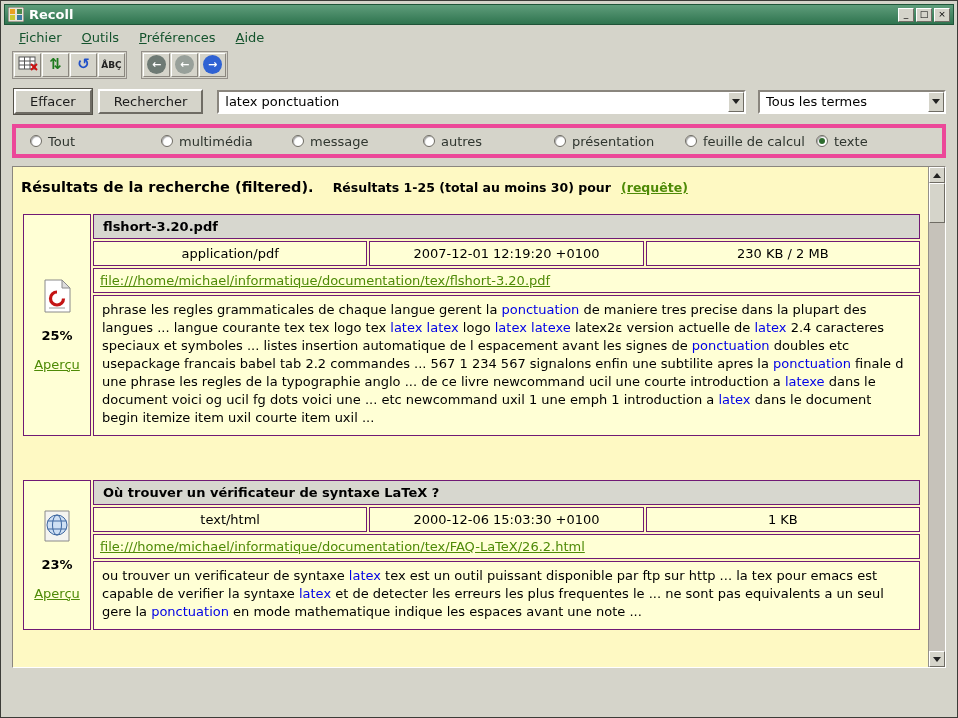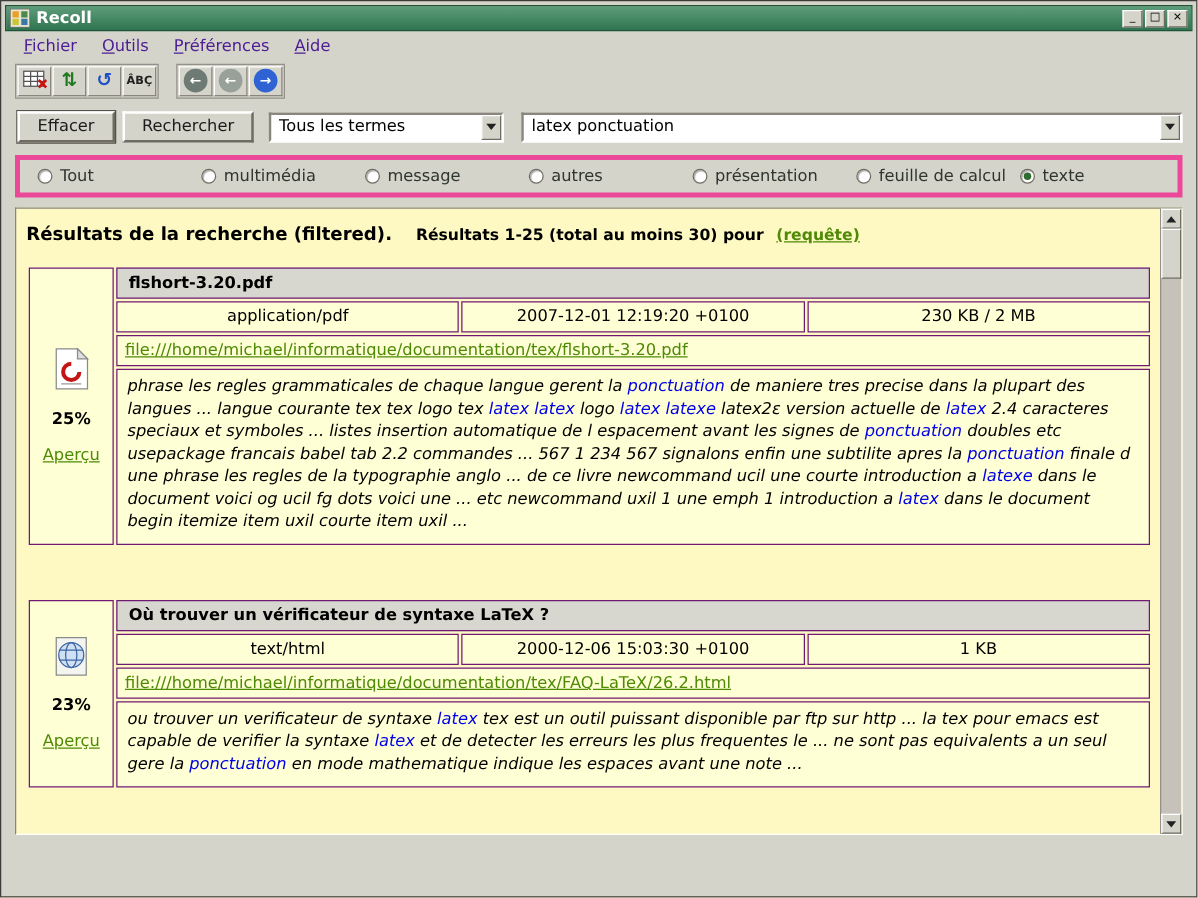--- a/index.html
+++ b/index.html
@@ -27,21 +27,21 @@
   .win-buttons { display: flex; gap: 2px; }
   .winbtn {
     width: 16px; height: 14px; background: #d5d4ca;
     border: 1px solid; border-color: #fff #6f6c64 #6f6c64 #fff;
     font-size: 9px; line-height: 11px; text-align: center; color: #000; cursor: default;
   }
   
   .menubar {
     height: 24px; flex: 0 0 24px;
     display: flex; align-items: center; padding-left: 6px; gap: 2px;
-    font-size: 13px; color: #4c1d95;
+    font-size: 13px; color: #14532d;
   }
   .menu-item { padding: 3px 9px; }
   .menu-item u { text-decoration: underline; }
   
   .toolbar {
     height: 31px; flex: 0 0 31px;
     display: flex; align-items: center; gap: 14px; padding-left: 8px;
   }
   .tool-group {
     display: flex; align-items: center; gap: 1px;
@@ -129,21 +129,21 @@
   .rtable td { border: 1px solid #701a75; }
   .icon-cell {
     width: 68px; background: #ffffd5; text-align: center; vertical-align: middle; padding: 8px 2px;
   }
   .ficon { display: block; margin-bottom: 12px; }
   .percent { font-weight: bold; margin-bottom: 14px; }
   .preview { font-size: 13px; }
   .title-cell { background: #d7d7cf; font-weight: bold; padding: 4px 9px; height: 24px; }
   .meta-cell { background: #ffffd5; text-align: center; padding: 4px 6px; height: 24px; }
   .url-cell { background: #ffffd5; padding: 4px 6px; height: 24px; white-space: nowrap; overflow: hidden; }
-  .abstract-cell { background: #ffffd5; padding: 5px 8px 8px 8px; line-height: 18px; font-style: italic; }
+  .abstract-cell { background: #ffffd5; padding: 5px 8px 8px 8px; line-height: 18px; }
   .hl { color: #0000e6; }
   
   .vscrollbar {
     width: 17px; flex: 0 0 17px; background: #c6c2ba;
     border-left: 1px solid #94908a; display: flex; flex-direction: column;
   }
   .sb-btn {
     height: 16px; flex: 0 0 16px; background: #d5d4ca;
     border: 1px solid; border-color: #fff #6f6c64 #6f6c64 #fff;
     display: flex; align-items: center; justify-content: center;
@@ -221,28 +221,28 @@
       </span>
       <span class="tool-btn">
         <span class="nav-circle nav-blue">→</span>
       </span>
     </div>
   </div>
 
   <div class="search-row">
     <button class="btn default">Effacer</button>
     <button class="btn">Rechercher</button>
+    <div class="combo combo-query">
+      <span class="combo-text">latex ponctuation</span>
+      <span class="combo-arrow">
+          <span class="tri-down"></span>
+        </span>
+    </div>
     <div class="combo combo-mode">
       <span class="combo-text">Tous les termes</span>
-      <span class="combo-arrow">
-          <span class="tri-down"></span>
-        </span>
-    </div>
-    <div class="combo combo-query">
-      <span class="combo-text">latex ponctuation</span>
       <span class="combo-arrow">
           <span class="tri-down"></span>
         </span>
     </div>
   </div>
 
   <div class="filter-row">
     <label class="radio-item">
       <span class="radio"></span>
       <span>Tout</span>

